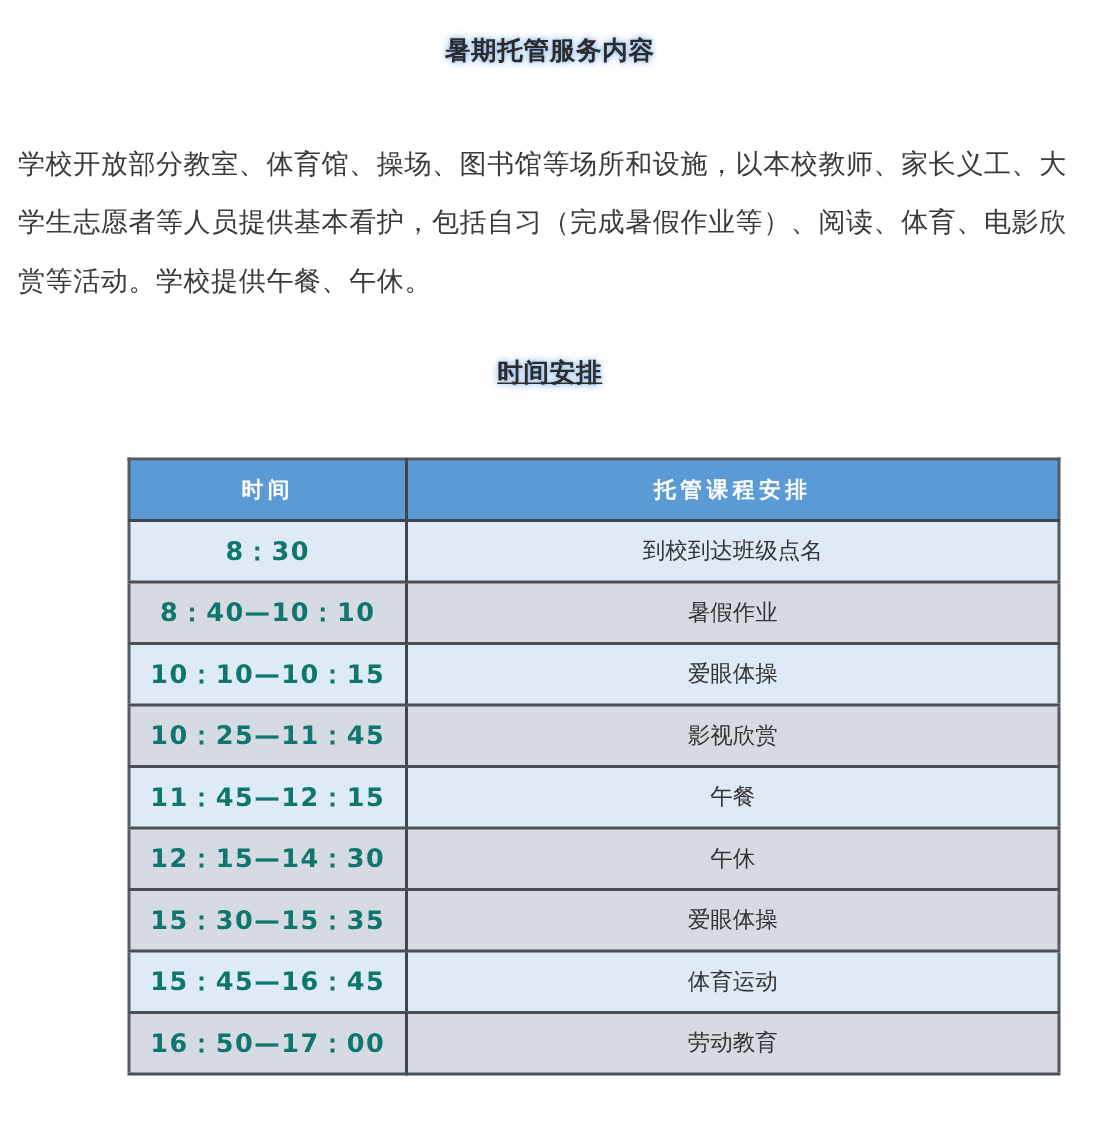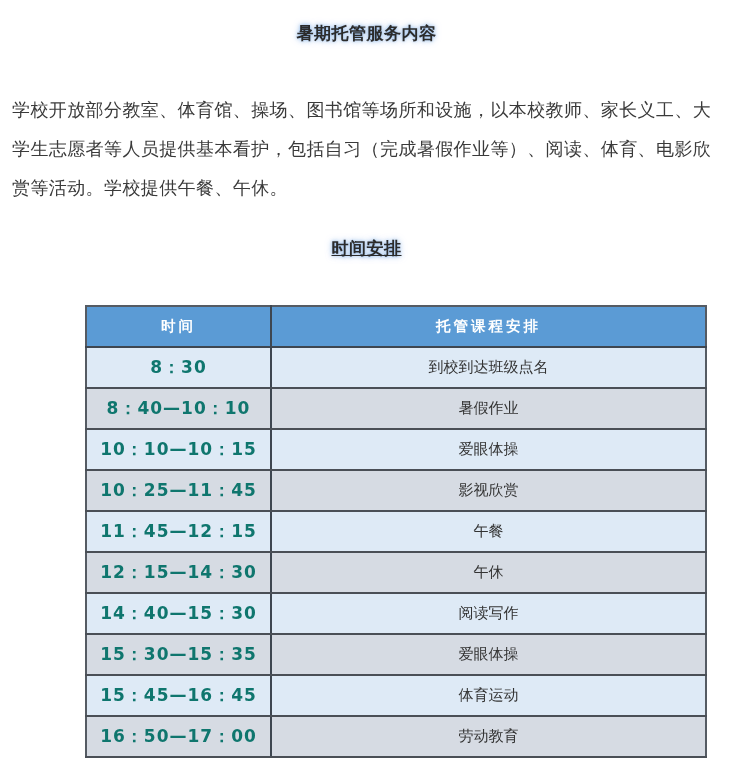--- a/index.html
+++ b/index.html
@@ -78,24 +78,20 @@
       <td>影视欣赏</td>
     </tr>
     <tr class="odd">
       <td class="time">11：45—12：15</td>
       <td>午餐</td>
     </tr>
     <tr class="even">
       <td class="time">12：15—14：30</td>
       <td>午休</td>
     </tr>
-    <tr class="odd">
-      <td class="time">14：40—15：30</td>
-      <td>阅读写作</td>
-    </tr>
     <tr class="even">
       <td class="time">15：30—15：35</td>
       <td>爱眼体操</td>
     </tr>
     <tr class="odd">
       <td class="time">15：45—16：45</td>
       <td>体育运动</td>
     </tr>
     <tr class="even">
       <td class="time">16：50—17：00</td>

